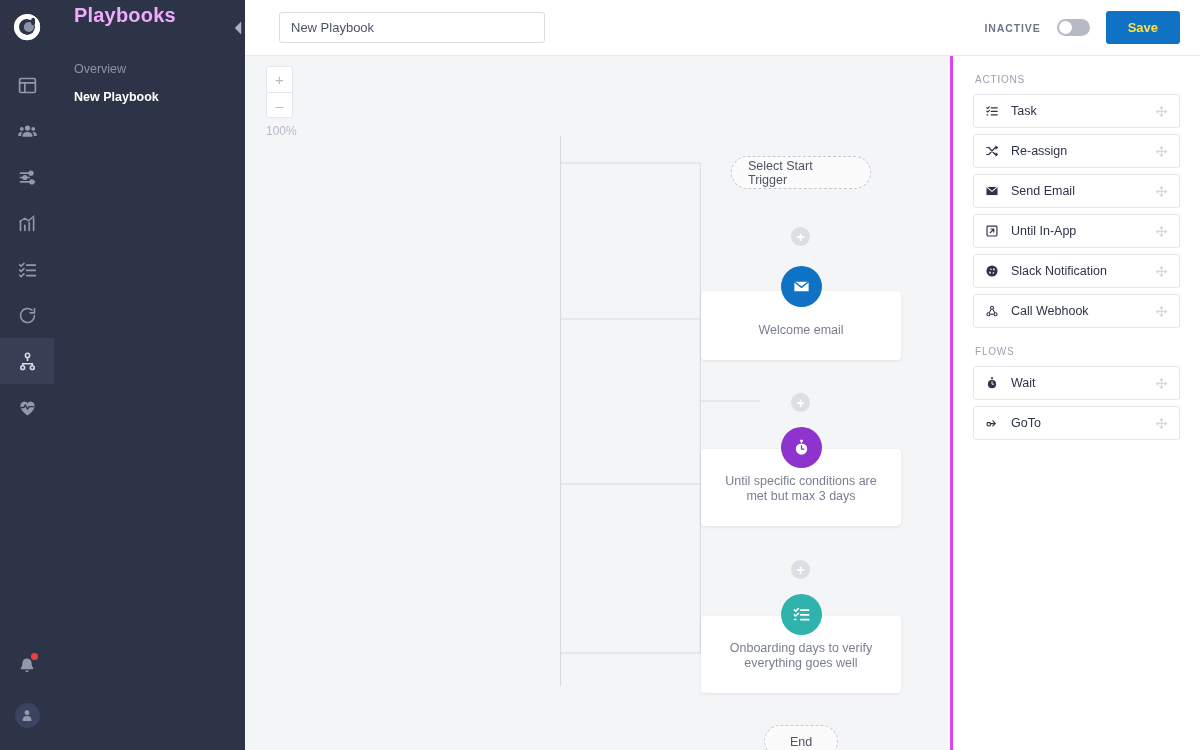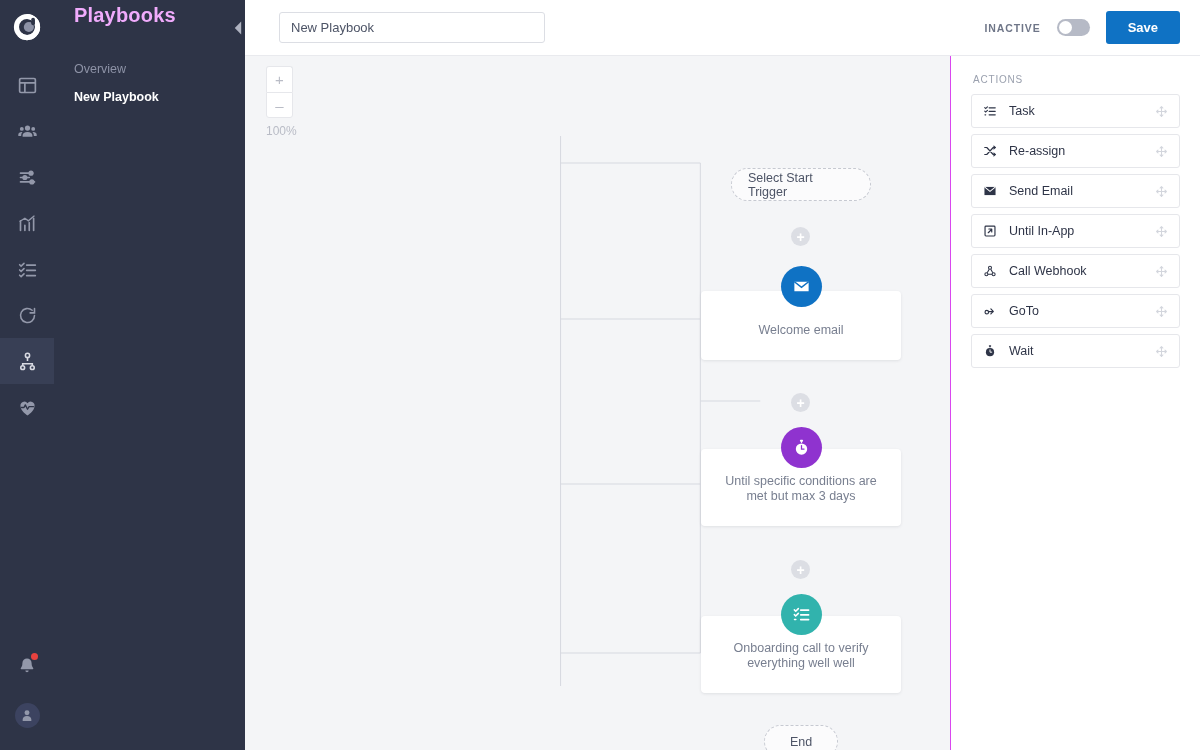--- a/index.html
+++ b/index.html
@@ -71,21 +71,21 @@
   .name-input::placeholder { color: #9aa0ae; }
   .topbar-right { margin-left: auto; display: flex; align-items: center; gap: 16px; }
   .status-label { font-size: 10.5px; letter-spacing: .9px; color: #6f7688; font-weight: bold; }
   .toggle {
     width: 33px; height: 17px; border-radius: 9px; background: #b6bac6; position: relative; cursor: pointer;
   }
   .toggle .knob {
     position: absolute; width: 13px; height: 13px; border-radius: 50%; background: #fff; top: 2px; left: 2px;
   }
   .save-btn {
-    background: #0f72c4; color: #ffffff; border: none; border-radius: 3px;
+    background: #0f72c4; color: #fde047; border: none; border-radius: 3px;
     font-size: 13px; font-weight: bold; padding: 9px 22px; cursor: pointer;
     font-family: "Liberation Sans", sans-serif;
   }
 
   
   .canvas-wrap { flex: 1 1 auto; position: relative; display: flex; }
   .canvas {
     position: relative; flex: 1 1 auto; background: #f4f5f7; overflow: hidden;
   }
   .zoom-ctrl { position: absolute; left: 21px; top: 10px; width: 27px; }
@@ -123,21 +123,21 @@
     padding: 0 14px 22px; width: 100%;
   }
   .node-circle {
     position: absolute; width: 41px; height: 41px; border-radius: 50%;
     display: flex; align-items: center; justify-content: center; cursor: pointer;
   }
   .node-circle svg { width: 19px; height: 19px; }
 
   
   .rightpanel {
-    width: 250px; flex: 0 0 250px; background: #fff; border-left: 1px solid #d946ef;
+    width: 250px; flex: 0 0 250px; background: #fff; border-left: 3px solid #d946ef;
     padding: 14px 20px 0 20px; height: 100%;
   }
   .panel-heading {
     font-size: 10px; letter-spacing: .8px; color: #9aa0ae; font-weight: normal;
     padding: 4px 0 9px 2px;
   }
   .panel-row {
     height: 34px; border: 1px solid #e6e7eb; border-radius: 3px; margin-bottom: 6px;
     display: flex; align-items: center; padding: 0 11px; cursor: grab; background: #fff;
   }
@@ -282,21 +282,21 @@
 
               <path d="M316 107 H 456 V 597 H 316"></path>
 
               <path d="M316 263 H 456"></path>
               <path d="M316 428 H 456"></path>
 
               <path d="M456 345 H 516"></path>
             </g>
           </svg>
 
-          <div class="pill" style="left:486px; top:112px; width:140px;">Select Start Trigger</div>
+          <div class="pill" style="left:486px; top:100px; width:140px;">Select Start Trigger</div>
 
           <div class="plus-node" style="left:546px; top:171px;">+</div>
           <div class="card" style="left:456px; top:235px; width:200px; height:69px;">
             <div class="card-text">Welcome email</div>
           </div>
           <div class="node-circle" style="left:536px; top:210px; background:#0f72c4;">
             <svg viewBox="0 0 24 24" fill="#fff">
               <path d="M3 6h18v12H3z" fill="#fff"></path>
                 <path d="M3 6l9 7 9-7" stroke="#0f72c4" stroke-width="2" fill="none"></path>
             </svg>
@@ -310,21 +310,21 @@
             <svg viewBox="0 0 24 24" fill="#fff">
               <circle cx="12" cy="14" r="7.2"></circle>
                 <rect x="10" y="2.2" width="4" height="2.6" rx="1"></rect>
               <rect x="11.3" y="3.6" width="1.4" height="2.6"></rect>
               <path d="M12 9.5v4.5h3.2" stroke="#8f33cf" stroke-width="1.6" fill="none" stroke-linecap="round"></path>
             </svg>
           </div>
 
           <div class="plus-node" style="left:546px; top:504px;">+</div>
           <div class="card" style="left:456px; top:560px; width:200px; height:77px;">
-            <div class="card-text">Onboarding call to verify everything well well</div>
+            <div class="card-text">Onboarding days to verify everything goes well</div>
           </div>
           <div class="node-circle" style="left:536px; top:538px; background:#31b3ad;">
             <svg viewBox="0 0 24 24" fill="none" stroke="#fff" stroke-width="2" stroke-linecap="round">
               <path d="M3 6.2l1.7 1.7L8 4.6M3 12.2l1.7 1.7L8 10.6M3.2 18.4h1.6M11 6.5h10M11 12.5h10M11 18.5h10"></path>
             </svg>
           </div>
 
           <div class="pill" style="left:519px; top:669px; width:74px;">End</div>
         </div>
       </div>
@@ -386,68 +386,83 @@
           </span>
           <span class="lbl">Until In-App</span>
           <span class="drag">
             <svg viewBox="0 0 24 24" fill="none" stroke="#d3d6dd" stroke-width="2" stroke-linecap="round" stroke-linejoin="round">
               <path d="M12 3v18M3 12h18M12 3l-2.6 2.6M12 3l2.6 2.6M12 21l-2.6-2.6M12 21l2.6-2.6M3 12l2.6-2.6M3 12l2.6 2.6M21 12l-2.6-2.6M21 12l-2.6 2.6"></path>
             </svg>
           </span>
         </div>
 
 
+        <div class="panel-row">
+          <span class="ic">
+            <svg viewBox="0 0 24 24" fill="#2e3447">
+              <circle cx="12" cy="12" r="9.5"></circle>
+              <path d="M10 7.5a1.3 1.3 0 1 0 0 2.6h1.3V8.8A1.3 1.3 0 0 0 10 7.5zM14 9.8a1.3 1.3 0 1 0 2.6 0V8.5a1.3 1.3 0 1 0-2.6 0zM14.2 14a1.3 1.3 0 1 0 0 2.6 1.3 1.3 0 0 0 1.3-1.3V14zM9.9 14.2a1.3 1.3 0 1 0-2.6 0v1.3a1.3 1.3 0 1 0 2.6 0z" fill="#fff"></path>
+            </svg>
+          </span>
+          <span class="lbl">Slack Notification</span>
+          <span class="drag">
+            <svg viewBox="0 0 24 24" fill="none" stroke="#d3d6dd" stroke-width="2" stroke-linecap="round" stroke-linejoin="round">
+              <path d="M12 3v18M3 12h18M12 3l-2.6 2.6M12 3l2.6 2.6M12 21l-2.6-2.6M12 21l2.6-2.6M3 12l2.6-2.6M3 12l2.6 2.6M21 12l-2.6-2.6M21 12l-2.6 2.6"></path>
+            </svg>
+          </span>
+        </div>
 
         <div class="panel-row">
           <span class="ic">
             <svg viewBox="0 0 24 24" fill="none" stroke="#2e3447" stroke-width="1.8">
               <circle cx="12" cy="6.5" r="2.6"></circle>
                 <circle cx="5.8" cy="17.5" r="2.6"></circle>
                 <circle cx="18.2" cy="17.5" r="2.6"></circle>
               <path d="M10.7 8.8L7.2 15M13.3 8.8L16.8 15M8.4 17.5h7.2"></path>
             </svg>
           </span>
           <span class="lbl">Call Webhook</span>
           <span class="drag">
             <svg viewBox="0 0 24 24" fill="none" stroke="#d3d6dd" stroke-width="2" stroke-linecap="round" stroke-linejoin="round">
               <path d="M12 3v18M3 12h18M12 3l-2.6 2.6M12 3l2.6 2.6M12 21l-2.6-2.6M12 21l2.6-2.6M3 12l2.6-2.6M3 12l2.6 2.6M21 12l-2.6-2.6M21 12l-2.6 2.6"></path>
             </svg>
           </span>
         </div>
 
-
-        <div class="panel-row">
-          <span class="ic">
-            <svg viewBox="0 0 24 24" fill="none" stroke="#2e3447" stroke-width="2" stroke-linecap="round" stroke-linejoin="round">
-              <circle cx="6.5" cy="14" r="3"></circle>
-                <path d="M9.5 13.2h7.5"></path>
-                <path d="M13.5 8.5l4 4.3-4 4.3"></path>
-            </svg>
-          </span>
-          <span class="lbl">GoTo</span>
-          <span class="drag">
-            <svg viewBox="0 0 24 24" fill="none" stroke="#d3d6dd" stroke-width="2" stroke-linecap="round" stroke-linejoin="round">
-              <path d="M12 3v18M3 12h18M12 3l-2.6 2.6M12 3l2.6 2.6M12 21l-2.6-2.6M12 21l2.6-2.6M3 12l2.6-2.6M3 12l2.6 2.6M21 12l-2.6-2.6M21 12l-2.6 2.6"></path>
-            </svg>
-          </span>
-        </div>
+        <div class="panel-heading" style="padding-top:12px;">FLOWS</div>
 
         <div class="panel-row">
           <span class="ic">
             <svg viewBox="0 0 24 24" fill="#2e3447">
               <circle cx="12" cy="14" r="7"></circle>
                 <rect x="10" y="2" width="4" height="2.6" rx="1"></rect>
                 <rect x="11.3" y="3.4" width="1.4" height="2.6"></rect>
               <path d="M12 10v4h3" stroke="#fff" stroke-width="1.6" fill="none" stroke-linecap="round"></path>
             </svg>
           </span>
           <span class="lbl">Wait</span>
           <span class="drag">
             <svg viewBox="0 0 24 24" fill="none" stroke="#d3d6dd" stroke-width="2" stroke-linecap="round" stroke-linejoin="round">
               <path d="M12 3v18M3 12h18M12 3l-2.6 2.6M12 3l2.6 2.6M12 21l-2.6-2.6M12 21l2.6-2.6M3 12l2.6-2.6M3 12l2.6 2.6M21 12l-2.6-2.6M21 12l-2.6 2.6"></path>
             </svg>
           </span>
         </div>
 
+        <div class="panel-row">
+          <span class="ic">
+            <svg viewBox="0 0 24 24" fill="none" stroke="#2e3447" stroke-width="2" stroke-linecap="round" stroke-linejoin="round">
+              <circle cx="6.5" cy="14" r="3"></circle>
+                <path d="M9.5 13.2h7.5"></path>
+                <path d="M13.5 8.5l4 4.3-4 4.3"></path>
+            </svg>
+          </span>
+          <span class="lbl">GoTo</span>
+          <span class="drag">
+            <svg viewBox="0 0 24 24" fill="none" stroke="#d3d6dd" stroke-width="2" stroke-linecap="round" stroke-linejoin="round">
+              <path d="M12 3v18M3 12h18M12 3l-2.6 2.6M12 3l2.6 2.6M12 21l-2.6-2.6M12 21l2.6-2.6M3 12l2.6-2.6M3 12l2.6 2.6M21 12l-2.6-2.6M21 12l-2.6 2.6"></path>
+            </svg>
+          </span>
+        </div>
+
       </div>
     </div>
   </div>
 </div>
 
 </body></html>

